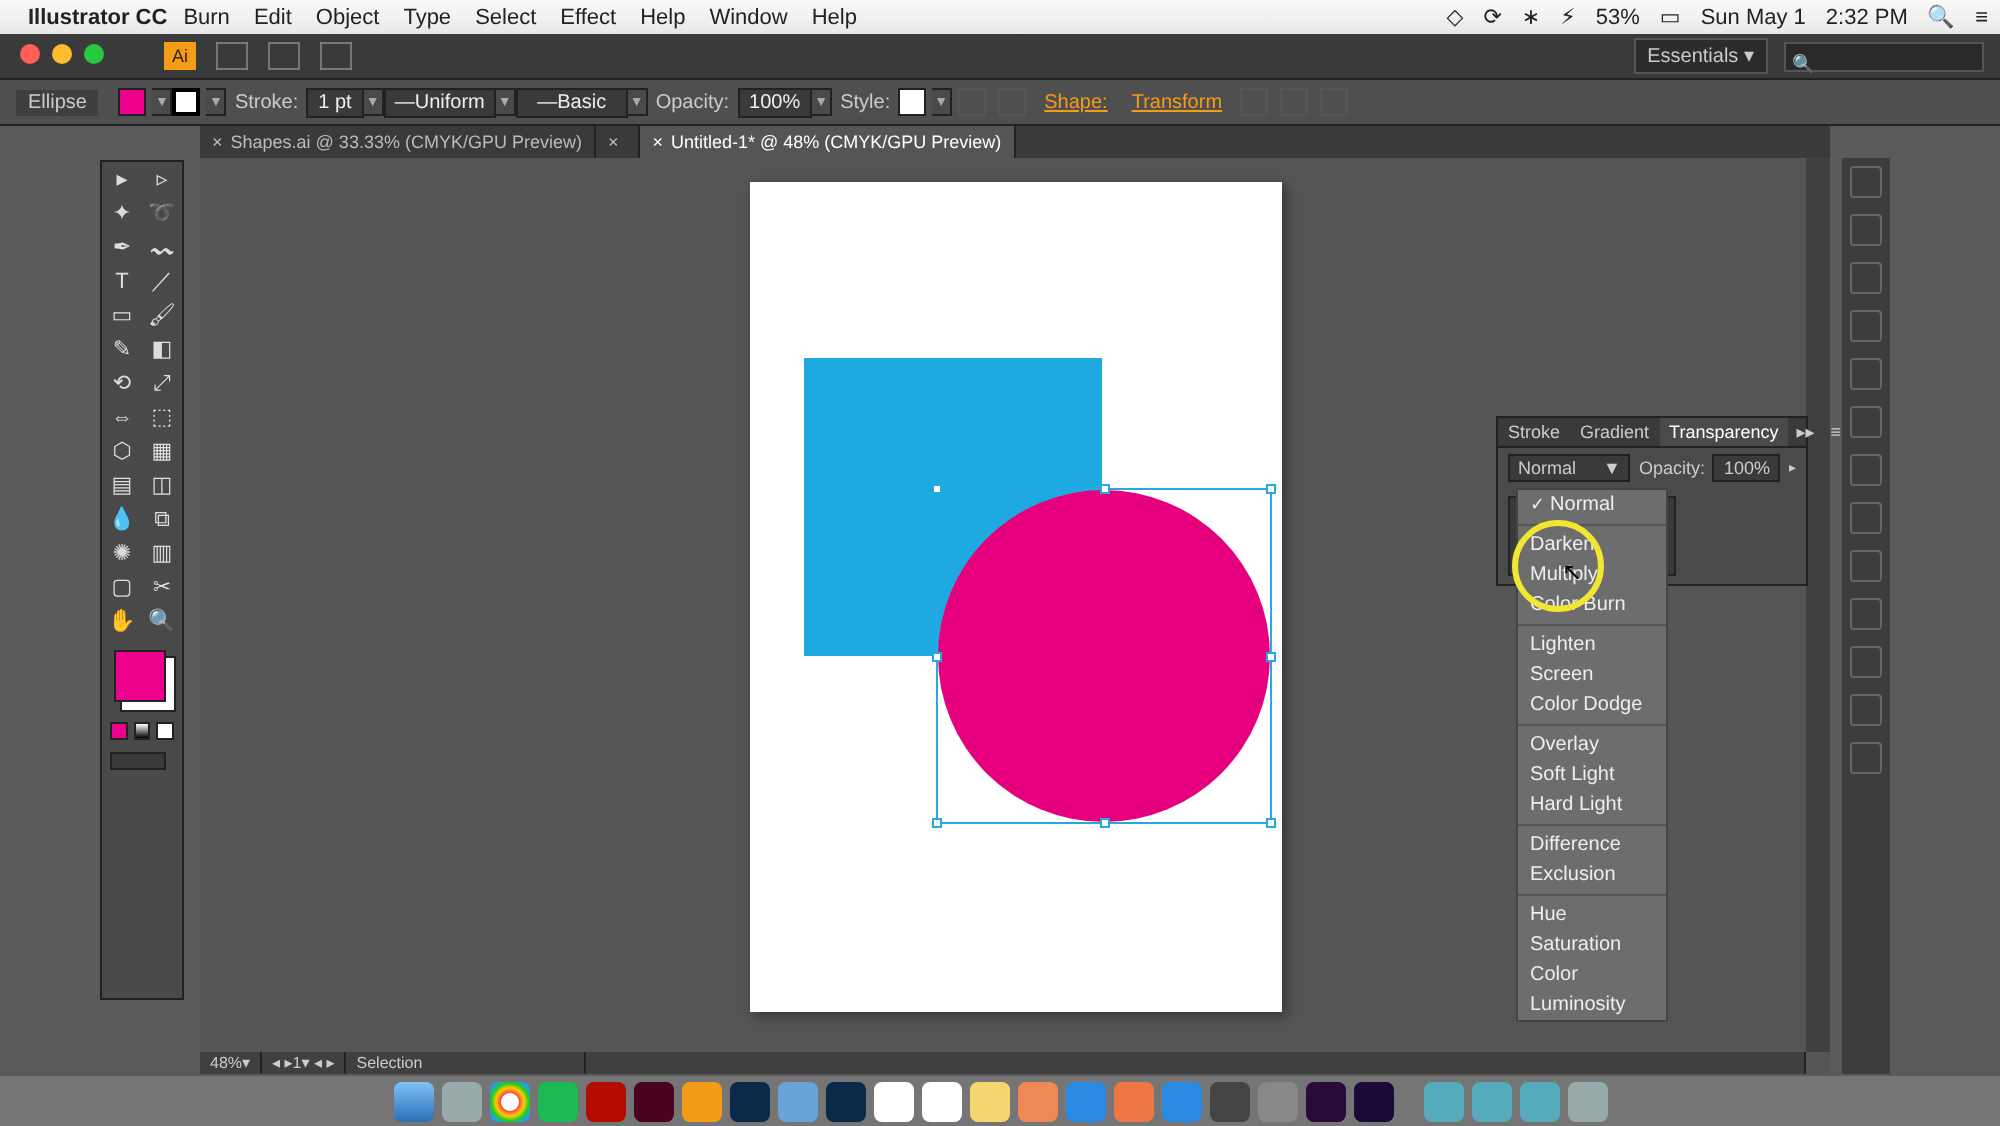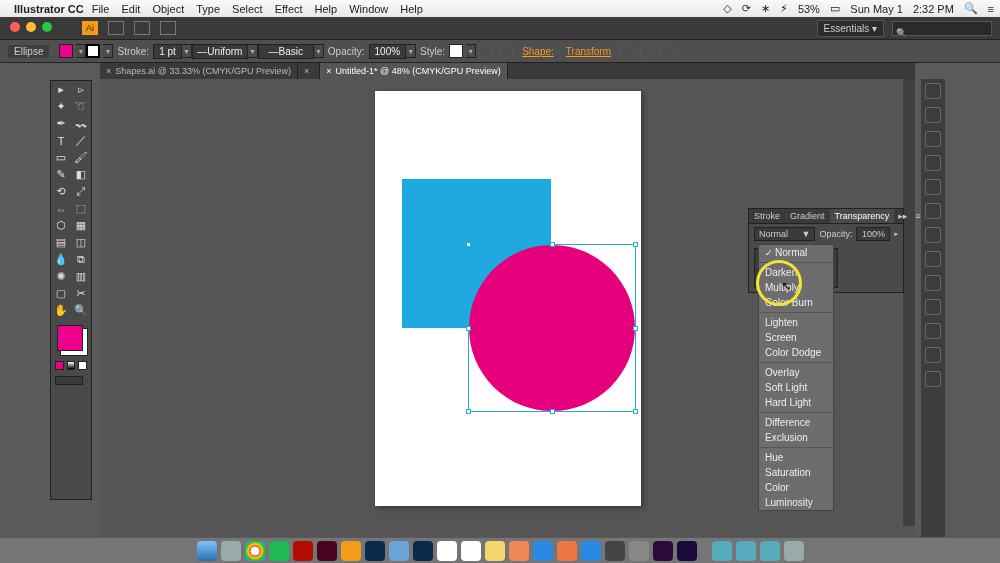--- a/index.html
+++ b/index.html
@@ -94,21 +94,21 @@
   .dock .sepd { width:1px; height:18px; background:#777; margin:0 3px;}
 
   .cursor { position:absolute; top:279px; left:781px; z-index:25; font-size:12px; color:#000;}
 </style>
 </head>
 <body>
 
 <div class="mac-menu">
   <span class="apple"></span>
   <span class="app">Illustrator CC</span>
-  <span class="mitem">File</span>
+  <span class="mitem">Burn</span>
   <span class="mitem">Edit</span>
   <span class="mitem">Object</span>
   <span class="mitem">Type</span>
   <span class="mitem">Select</span>
   <span class="mitem">Effect</span>
   <span class="mitem">Help</span>
   <span class="mitem">Window</span>
   <span class="mitem">Help</span>
   <span class="right">
     <span class="riticon">◇</span>
@@ -259,20 +259,26 @@
       <span class="handle" style="left:81px;top:-3px"></span>
       <span class="handle" style="right:-3px;top:-3px"></span>
       <span class="handle" style="left:-3px;top:81px"></span>
       <span class="handle" style="right:-3px;top:81px"></span>
       <span class="handle" style="left:-3px;bottom:-3px"></span>
       <span class="handle" style="left:81px;bottom:-3px"></span>
       <span class="handle" style="right:-3px;bottom:-3px"></span>
     </div>
   </div>
   <div class="scrollr"></div>
+  <div class="scrollb">
+    <span class="seg"><span>48%</span> ▾</span>
+    <span class="seg">◂ ▸ <span>1</span> ▾ ◂ ▸</span>
+    <span class="seg" style="flex:0 0 120px;justify-content:flex-start;">Selection</span>
+    <span class="seg" style="flex:1"></span>
+  </div>
 </div>
 
 <div class="rdock">
   <span></span>
   <span></span>
   <span></span>
   <span></span>
   <span></span>
   <span></span>
   <span></span>

